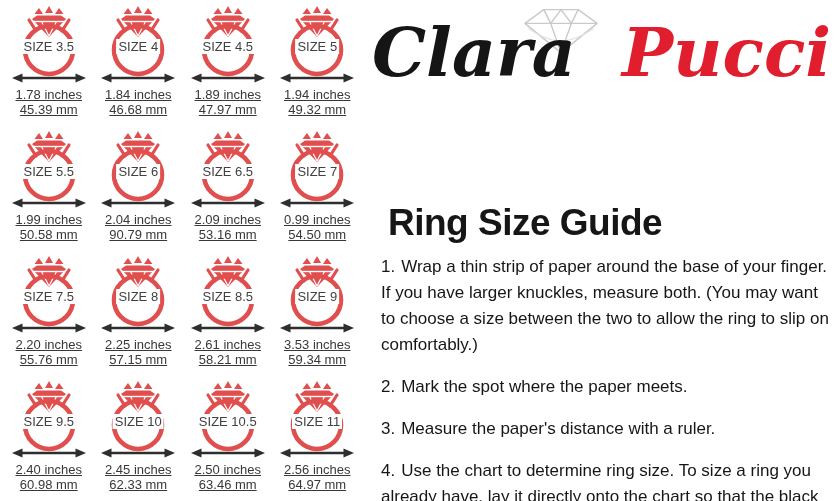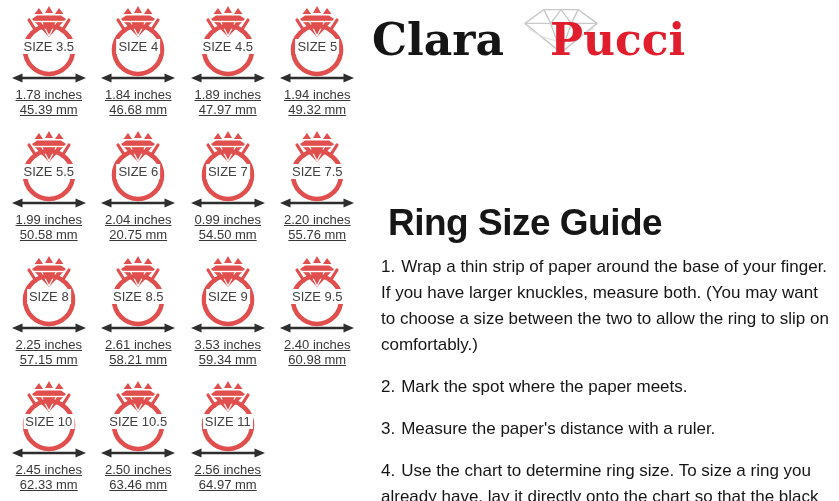--- a/index.html
+++ b/index.html
@@ -65,22 +65,23 @@
     left: 146px;
     top: 4px;
     z-index: 0;
   }
   .logo-words {
     position: relative;
     z-index: 1;
     padding-top: 16px;
     white-space: nowrap;
     font-family: "DejaVu Serif", serif;
+    font-style: italic;
     font-weight: bold;
-    font-size: 44px;
+    font-size: 68px;
     line-height: 1;
   }
   .logo-first { color: #151515; }
   .logo-second { color: var(--logo-red, #e01e2d); margin-left: 46px; }
 
   
   .heading {
     position: absolute;
     left: 380px;
     top: 194px;
@@ -196,24 +197,36 @@
 
     <div class="cell">
       <div class="ring-wrap">
         <svg width="80" height="78">
             <use href="#ring-sym"></use>
           </svg>
         <span class="size-label">SIZE 6</span>
       </div>
       <div class="measure">
         <div>2.04 inches</div>
-        <div>20.75 mm</div>
-      </div>
-    </div>
-
+        <div>90.79 mm</div>
+      </div>
+    </div>
+
+    <div class="cell">
+      <div class="ring-wrap">
+        <svg width="80" height="78">
+            <use href="#ring-sym"></use>
+          </svg>
+        <span class="size-label">SIZE 6.5</span>
+      </div>
+      <div class="measure">
+        <div>2.09 inches</div>
+        <div>53.16 mm</div>
+      </div>
+    </div>
 
     <div class="cell">
       <div class="ring-wrap">
         <svg width="80" height="78">
             <use href="#ring-sym"></use>
           </svg>
         <span class="size-label">SIZE 7</span>
       </div>
       <div class="measure">
         <div>0.99 inches</div>

